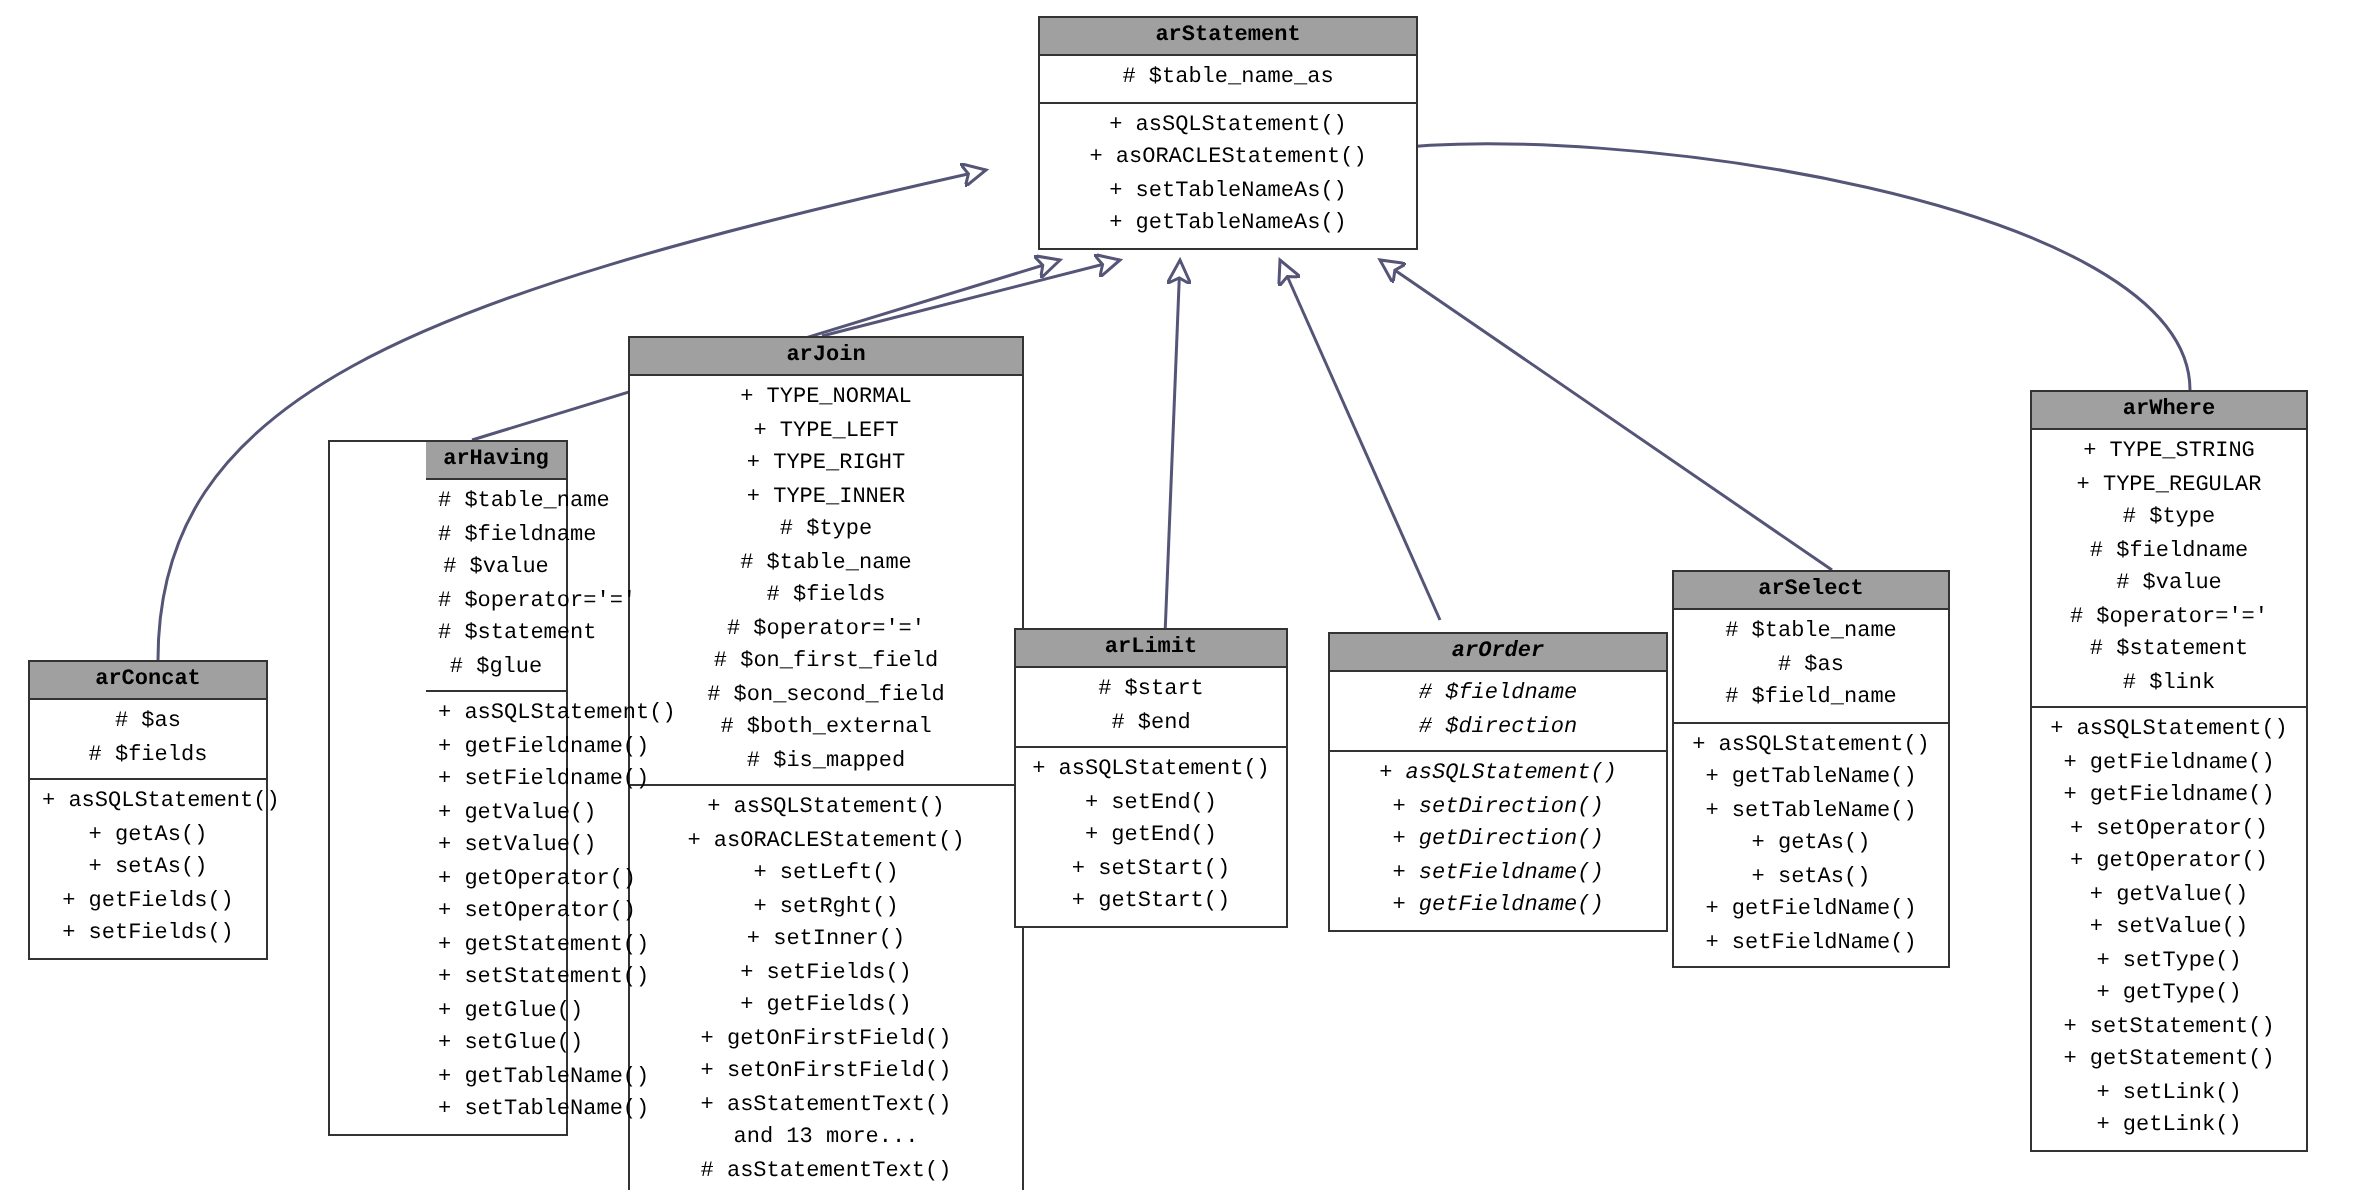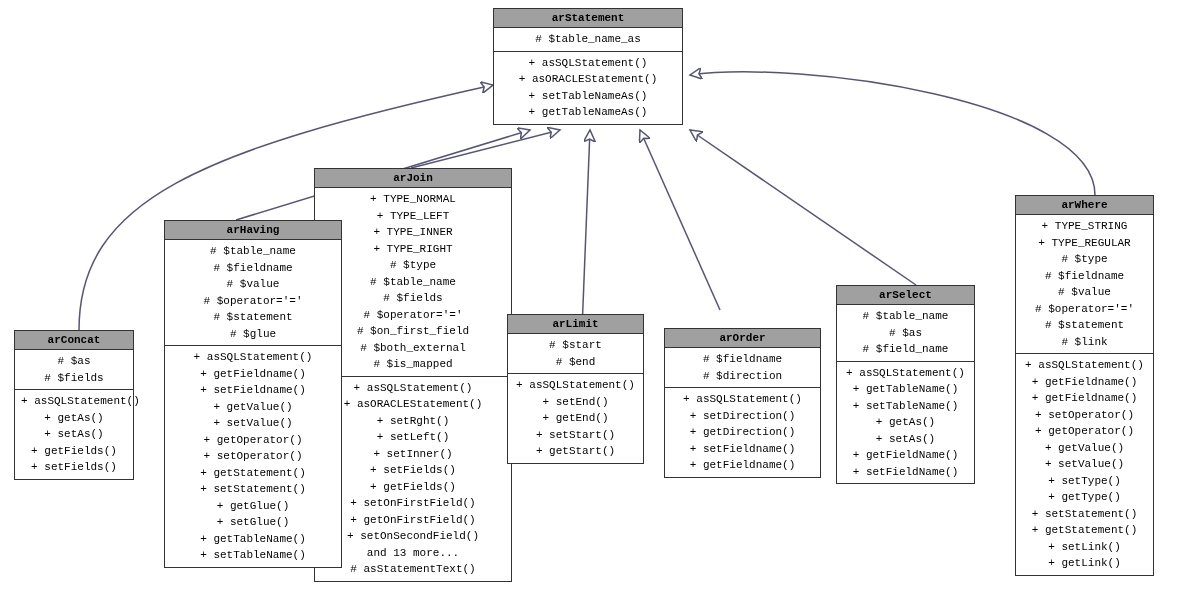--- a/index.html
+++ b/index.html
@@ -78,65 +78,66 @@
     <line x1="582" y1="330" x2="590" y2="130" stroke="#555577" stroke-width="1.5" marker-end="url(#arrow-open)"></line>
 
     <line x1="720" y1="310" x2="640" y2="130" stroke="#555577" stroke-width="1.5" marker-end="url(#arrow-open)"></line>
 
     <line x1="916" y1="285" x2="690" y2="130" stroke="#555577" stroke-width="1.5" marker-end="url(#arrow-open)"></line>
 
     <path d="M1095,195 C1095,100 800,60 690,75" stroke="#555577" stroke-width="1.5" fill="none" marker-end="url(#arrow-open)"></path>
 
   </svg>
 
-  <div class="uml-box" style="left:493px; top:8px; width:190px;">
+  <div class="uml-box" style="left:519px; top:8px; width:190px;">
     <div class="box-header">arStatement</div>
     <div class="box-section">
       <div># $table_name_as</div>
     </div>
     <div class="box-section">
       <div>+ asSQLStatement()</div>
       <div>+ asORACLEStatement()</div>
       <div>+ setTableNameAs()</div>
       <div>+ getTableNameAs()</div>
     </div>
   </div>
 
   <div class="uml-box" style="left:314px; top:168px; width:198px;">
     <div class="box-header">arJoin</div>
     <div class="box-section">
       <div>+ TYPE_NORMAL</div>
       <div>+ TYPE_LEFT</div>
+      <div>+ TYPE_RIGHT</div>
       <div>+ TYPE_INNER</div>
-      <div>+ TYPE_RIGHT</div>
       <div># $type</div>
       <div># $table_name</div>
       <div># $fields</div>
       <div># $operator='='</div>
       <div># $on_first_field</div>
+      <div># $on_second_field</div>
       <div># $both_external</div>
       <div># $is_mapped</div>
     </div>
     <div class="box-section">
       <div>+ asSQLStatement()</div>
       <div>+ asORACLEStatement()</div>
+      <div>+ setLeft()</div>
       <div>+ setRght()</div>
-      <div>+ setLeft()</div>
       <div>+ setInner()</div>
       <div>+ setFields()</div>
       <div>+ getFields()</div>
+      <div>+ getOnFirstField()</div>
       <div>+ setOnFirstField()</div>
-      <div>+ getOnFirstField()</div>
-      <div>+ setOnSecondField()</div>
+      <div>+ asStatementText()</div>
       <div>and 13 more...</div>
       <div># asStatementText()</div>
     </div>
   </div>
 
-  <div class="uml-box" style="left:164px; top:220px; width:178px;">
+  <div class="uml-box" style="left:164px; top:220px; width:120px;padding-left:48px;">
     <div class="box-header">arHaving</div>
     <div class="box-section">
       <div># $table_name</div>
       <div># $fieldname</div>
       <div># $value</div>
       <div># $operator='='</div>
       <div># $statement</div>
       <div># $glue</div>
     </div>
     <div class="box-section">
@@ -179,21 +180,21 @@
     </div>
     <div class="box-section">
       <div>+ asSQLStatement()</div>
       <div>+ setEnd()</div>
       <div>+ getEnd()</div>
       <div>+ setStart()</div>
       <div>+ getStart()</div>
     </div>
   </div>
 
-  <div class="uml-box" style="left:664px; top:328px; width:157px;">
+  <div class="uml-box" style="left:664px; top:316px; width:170px;font-style:italic;">
     <div class="box-header">arOrder</div>
     <div class="box-section">
       <div># $fieldname</div>
       <div># $direction</div>
     </div>
     <div class="box-section">
       <div>+ asSQLStatement()</div>
       <div>+ setDirection()</div>
       <div>+ getDirection()</div>
       <div>+ setFieldname()</div>

